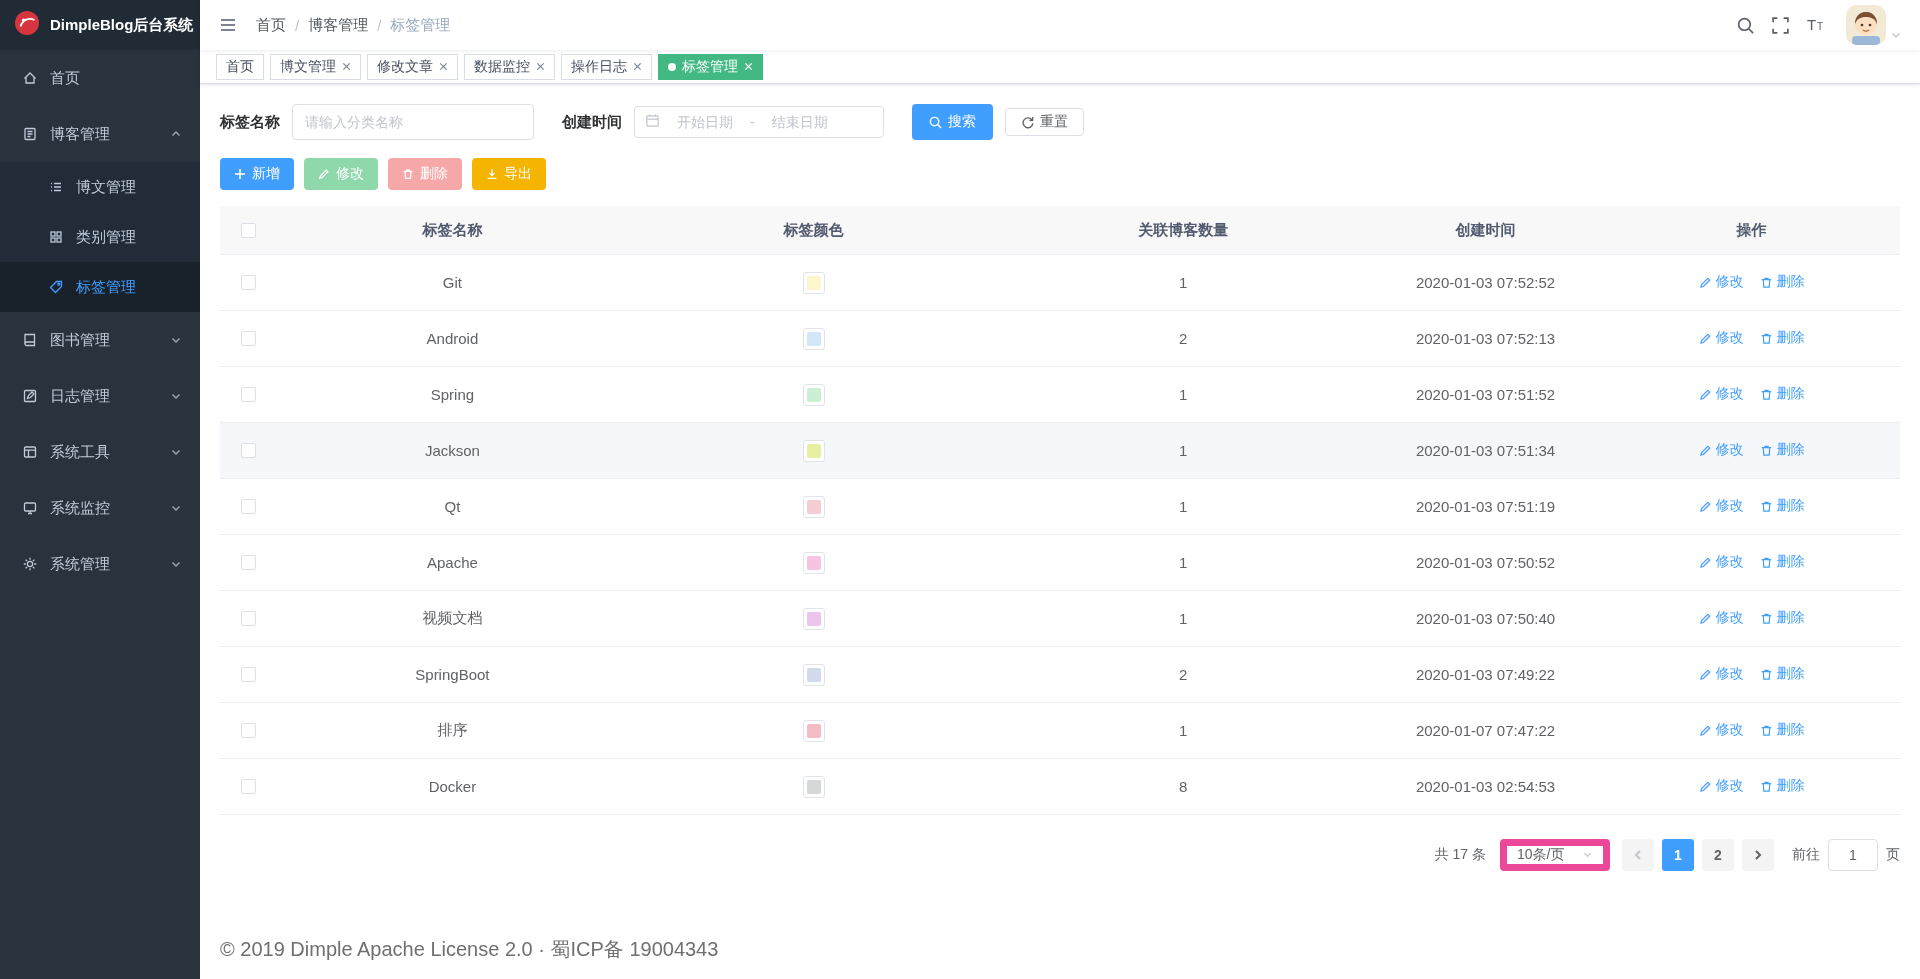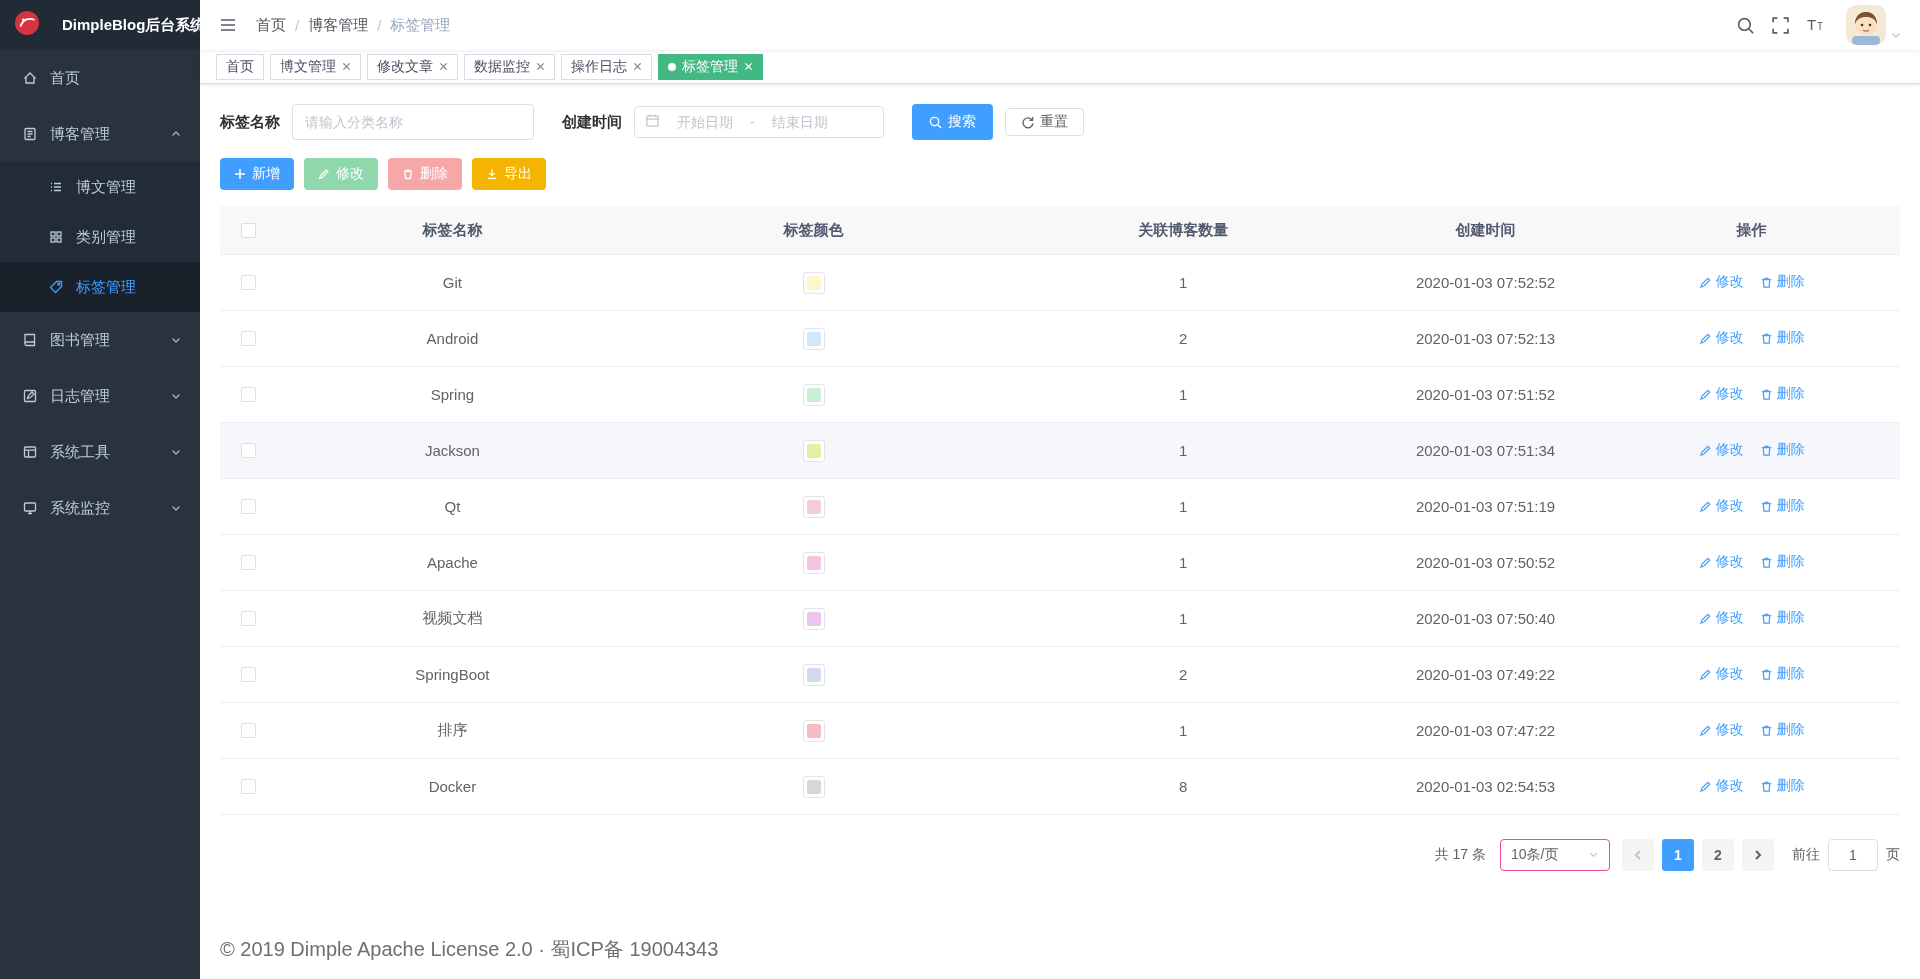--- a/index.html
+++ b/index.html
@@ -1,21 +1,21 @@
 <!DOCTYPE html>
 <html><head>
 <meta charset="utf-8">
 <style>
   * { margin:0; padding:0; box-sizing:border-box; }
   html,body { width:1920px; height:979px; overflow:hidden; font-family:"Liberation Sans","DejaVu Sans",sans-serif; background:#fff; color:#606266; }
   .app { display:flex; width:100%; height:100%; }
 
   
   .sidebar { width:200px; flex-shrink:0; background:#28333e; color:#bfcbd9; display:flex; flex-direction:column; }
-  .logo-bar { height:50px; background:#212b35; display:flex; align-items:center; gap:22px; padding:0 14px; flex-shrink:0; }
+  .logo-bar { height:50px; background:#212b35; display:flex; align-items:center; gap:10px; padding:0 14px; flex-shrink:0; }
   .logo-title { color:#fff; font-weight:700; font-size:15px; white-space:nowrap; }
   .menu { flex:1; overflow:hidden; }
   .menu-item { height:56px; display:flex; align-items:center; gap:12px; padding:0 16px 0 22px; font-size:15px; cursor:pointer; color:#bfcbd9; }
   .menu-item .chev { margin-left:auto; opacity:.8; }
   .submenu { background:#212c38; }
   .sub-item { height:50px; display:flex; align-items:center; gap:12px; padding:0 16px 0 48px; font-size:15px; cursor:pointer; color:#bfcbd9; }
   .sub-item.active { background:#19212b; color:#409eff; }
   .micon { width:16px; height:16px; flex-shrink:0; }
   .micon svg { display:block; stroke:currentColor; fill:none; stroke-width:1.3; }
 
@@ -81,21 +81,21 @@
   .checkbox { width:15px; height:15px; border:1px solid #dcdfe6; border-radius:2px; background:#fff; display:inline-block; cursor:pointer; }
   .swatch-outer { width:22px; height:22px; border:1px solid #e0e3e9; border-radius:3px; background:#fff; display:flex; align-items:center; justify-content:center; }
   .swatch { width:14px; height:14px; border-radius:2px; display:block; }
   .oplink { color:#409eff; font-size:14px; text-decoration:none; display:inline-flex; align-items:center; gap:4px; cursor:pointer; }
   .oplink + .oplink { margin-left:12px; }
   .oplink svg { stroke:#409eff; fill:none; stroke-width:1.3; }
 
   
   .pagination { display:flex; align-items:center; justify-content:flex-end; gap:12px; margin-top:24px; font-size:14px; color:#606266; }
   .pg-total { margin-right:2px; }
-  .pg-select { width:110px; height:32px; border:1px solid #ec4899; border-radius:4px; display:flex; align-items:center; justify-content:space-between; padding:0 10px; cursor:pointer; color:#606266; background:#fff; }
+  .pg-select { width:110px; height:32px; border:7px solid #ec4899; border-radius:4px; display:flex; align-items:center; justify-content:space-between; padding:0 10px; cursor:pointer; color:#606266; background:#fff; }
   .pg-btn { min-width:32px; height:32px; border-radius:3px; background:#f4f4f5; display:flex; align-items:center; justify-content:center; cursor:pointer; font-weight:700; }
   .pg-btn.page { color:#606266; }
   .pg-btn.current { background:#409eff; color:#fff; cursor:default; }
   .pg-arrow svg { stroke-width:2; fill:none; }
   .pg-prev svg { stroke:#c0c4cc; }
   .pg-next svg { stroke:#606266; }
   .pg-group { display:flex; align-items:center; gap:8px; }
   .pg-goto { display:flex; align-items:center; gap:8px; margin-left:6px; }
   .pg-goto input { width:50px; height:32px; border:1px solid #dcdfe6; border-radius:4px; text-align:center; font-size:14px; color:#606266; outline:none; }
 
@@ -227,20 +227,34 @@
             </svg>
           </span>
         <span>系统监控</span>
         <span class="micon chev">
             <svg viewBox="0 0 16 16">
               <path d="M4.5 6.5 L8 10 l3.5-3.5"></path>
             </svg>
           </span>
       </div>
 
+      <div class="menu-item">
+        <span class="micon">
+            <svg viewBox="0 0 16 16">
+              <circle cx="8" cy="8" r="2.6"></circle>
+              <path d="M8 1.8v2M8 12.2v2M1.8 8h2M12.2 8h2M3.6 3.6l1.4 1.4M11 11l1.4 1.4M12.4 3.6L11 5M5 11l-1.4 1.4"></path>
+            </svg>
+          </span>
+        <span>系统管理</span>
+        <span class="micon chev">
+            <svg viewBox="0 0 16 16">
+              <path d="M4.5 6.5 L8 10 l3.5-3.5"></path>
+            </svg>
+          </span>
+      </div>
 
     </nav>
   </aside>
 
   <div class="main">
 
     <header class="topbar">
       <span class="hamburger">
         <svg width="20" height="20" viewBox="0 0 20 20">
             <path d="M3 5h14M3 10h14M3 15h14" stroke="#515a6e" stroke-width="1.7" fill="none"></path>
@@ -643,21 +657,21 @@
           <div class="cell col-check">
               <span class="checkbox"></span>
             </div>
           <div class="cell col-name">排序</div>
           <div class="cell col-color">
               <span class="swatch-outer">
                 <span class="swatch" style="background-color: rgb(245, 188, 197);"></span>
               </span>
             </div>
           <div class="cell col-count">1</div>
-          <div class="cell col-created">2020-01-03 07:47:22</div>
+          <div class="cell col-created">2020-01-07 07:47:22</div>
           <div class="cell col-op">
             <a class="oplink">
                 <svg width="13" height="13" viewBox="0 0 14 14">
                   <path d="M2 12l1-3 6.5-6.5 2 2L5 11z"></path>
                 </svg>
                 <span>修改</span>
               </a>
             <a class="oplink">
                 <svg width="13" height="13" viewBox="0 0 14 14">
                   <path d="M2 4h10M5.3 4V2.5h3.4V4M3.5 4l.6 8h5.8l.6-8"></path>

